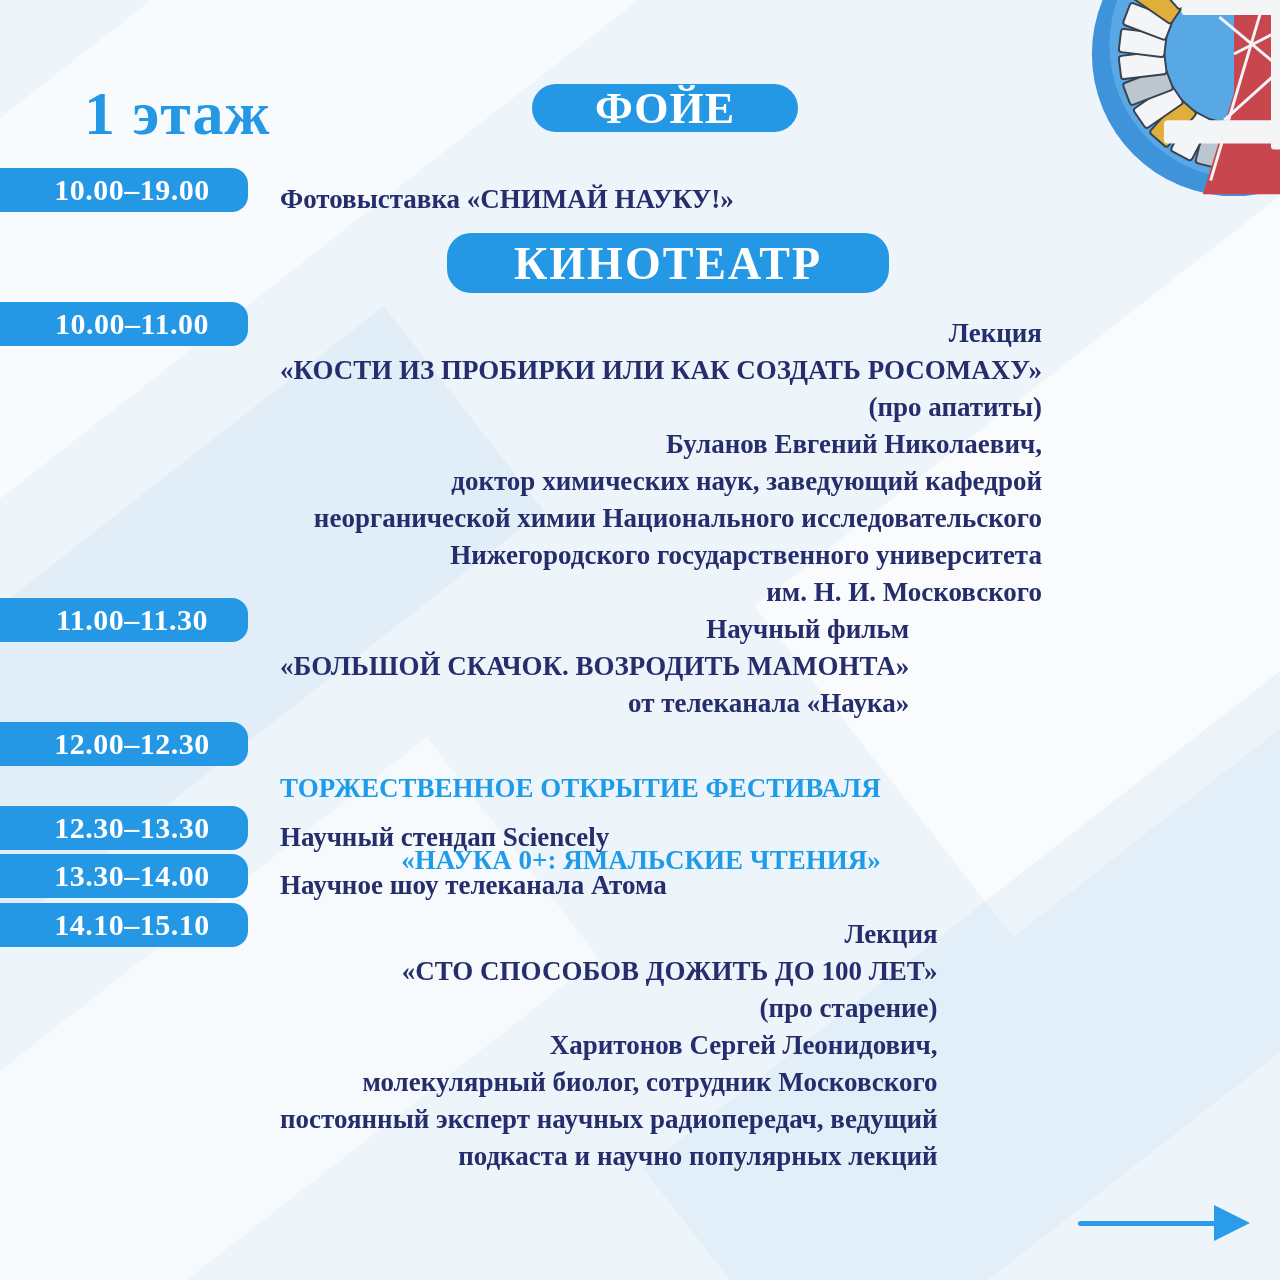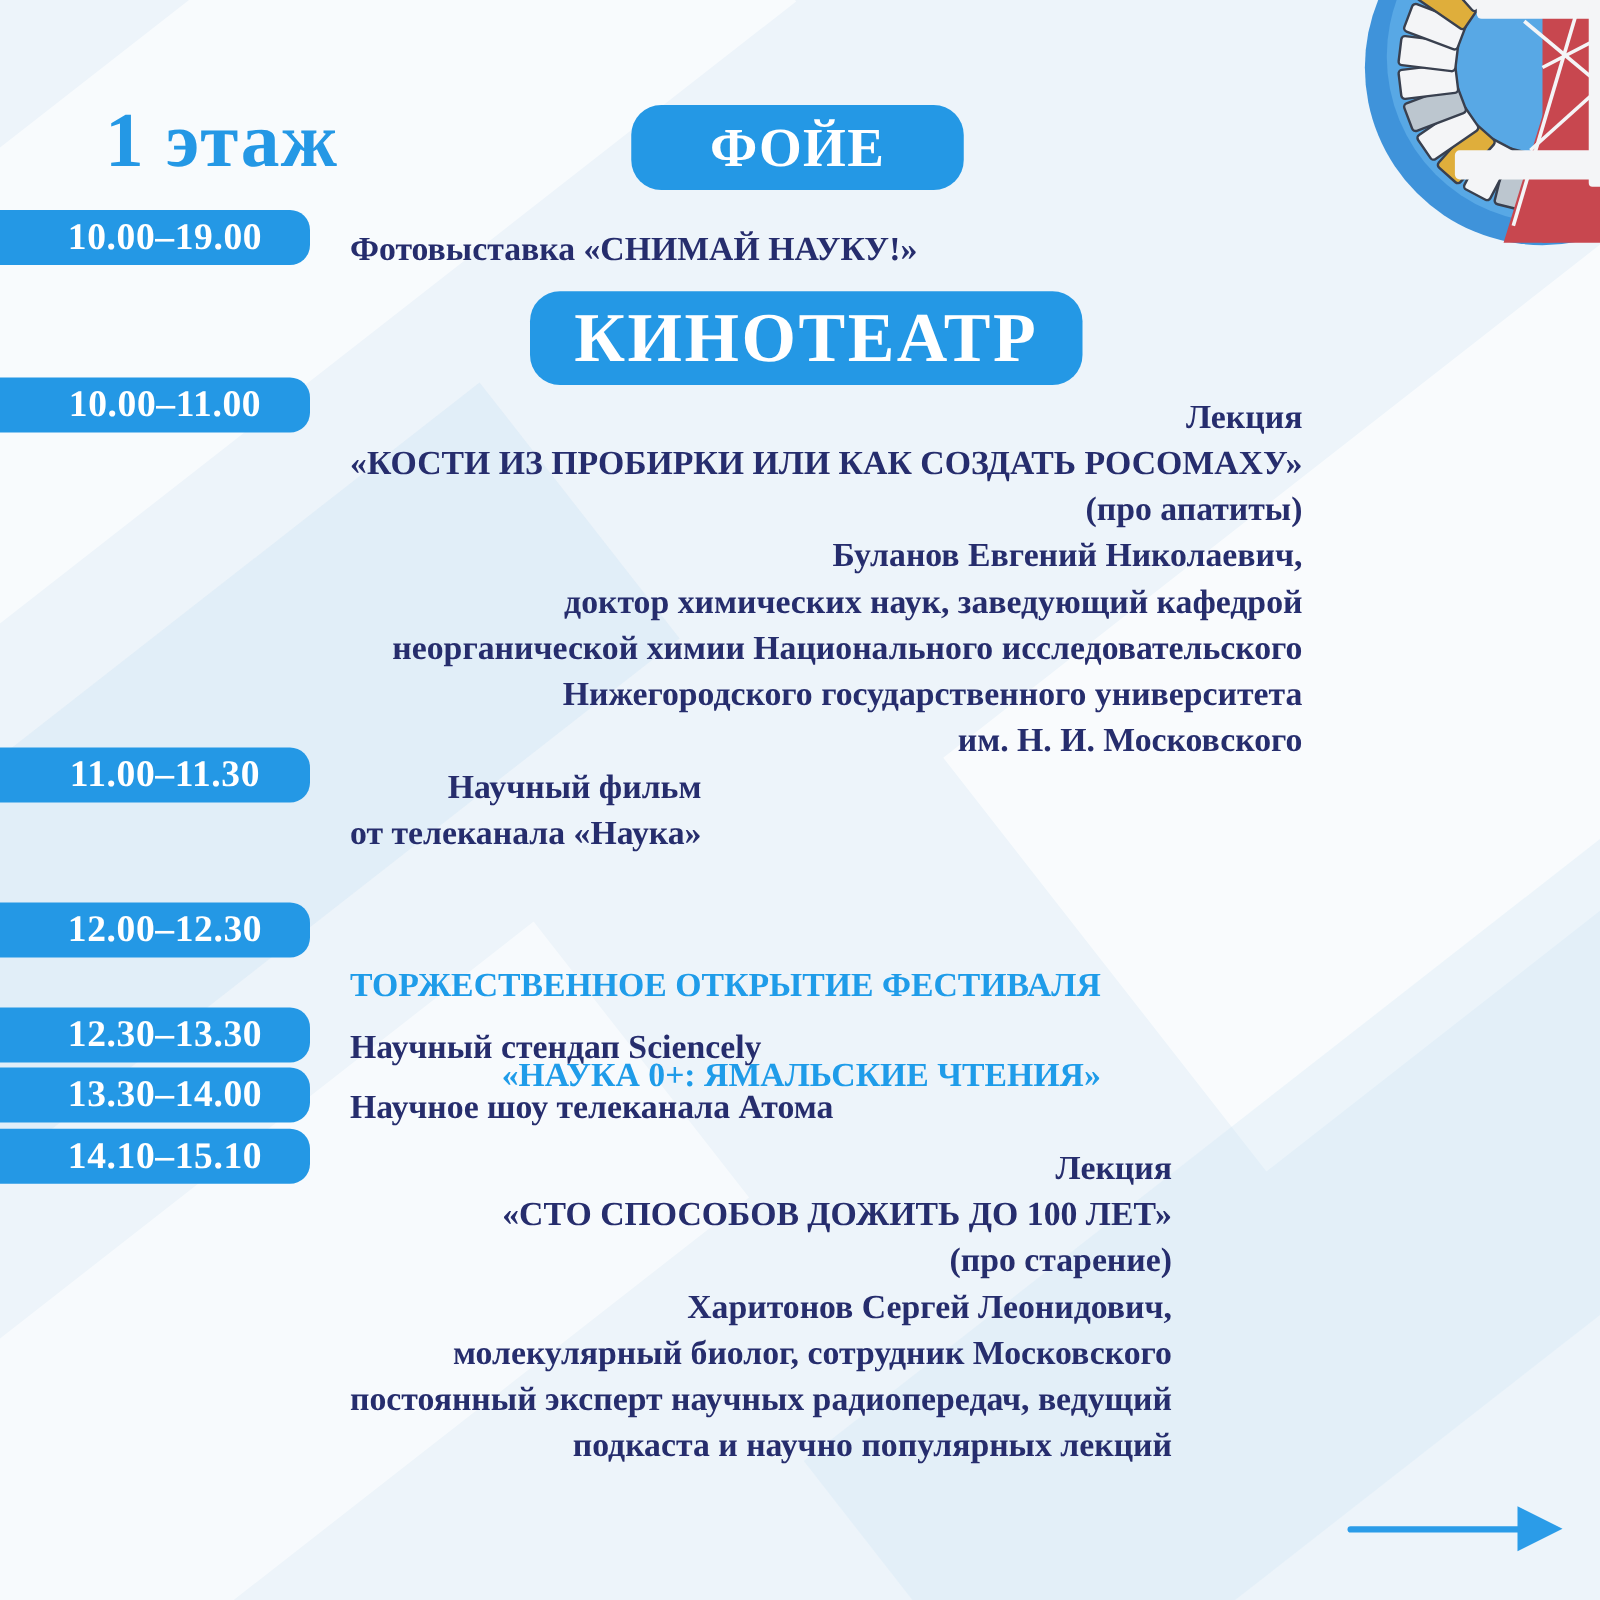--- a/index.html
+++ b/index.html
@@ -25,22 +25,22 @@
   .bg-s5{left:640px;top:860px;width:900px;height:300px;background:rgba(205,229,244,.30);transform:rotate(-38deg);}
 
   .floor-title{
     position:absolute;left:84px;top:82px;
     font-size:62px;line-height:62px;color:var(--accent);letter-spacing:1px;
   }
   .section-badge{
     position:absolute;background:var(--accent);color:#fff;border-radius:24px;
     display:flex;align-items:center;justify-content:center;
   }
-  .badge-foyer{left:505px;top:84px;width:266px;height:68px;font-size:44px;letter-spacing:1px;}
-  .badge-cinema{left:424px;top:233px;width:442px;height:75px;font-size:56px;letter-spacing:2px;}
+  .badge-foyer{left:532px;top:84px;width:266px;height:48px;font-size:44px;letter-spacing:1px;}
+  .badge-cinema{left:447px;top:233px;width:442px;height:60px;font-size:46px;letter-spacing:2px;}
 
   .row{position:absolute;left:0;width:1280px;}
   .time-badge{
     position:absolute;left:0;top:0;width:248px;height:44px;
     background:var(--accent);border-radius:0 16px 16px 0;
     color:#fff;font-size:30px;letter-spacing:.5px;
     display:flex;align-items:center;justify-content:center;padding-left:16px;
   }
   .row-content{position:absolute;left:280px;top:13px;text-align:right;}
   .line{font-size:27px;line-height:37px;color:var(--navy);white-space:nowrap;}
@@ -149,20 +149,21 @@
       <div class="line">им. Н. И. Московского</div>
     </div>
   </div>
 
   <div class="row" style="top:598px">
     <div class="time-badge">
       <span>11.00–11.30</span>
     </div>
     <div class="row-content">
       <div class="line">Научный фильм</div>
+      <div class="line">«БОЛЬШОЙ СКАЧОК. ВОЗРОДИТЬ МАМОНТА»</div>
       <div class="line">от телеканала «Наука»</div>
     </div>
   </div>
 
   <div class="row highlight" style="top:722px">
     <div class="time-badge">
       <span>12.00–12.30</span>
     </div>
     <div class="row-content">
       <div class="line">ТОРЖЕСТВЕННОЕ ОТКРЫТИЕ ФЕСТИВАЛЯ</div>

